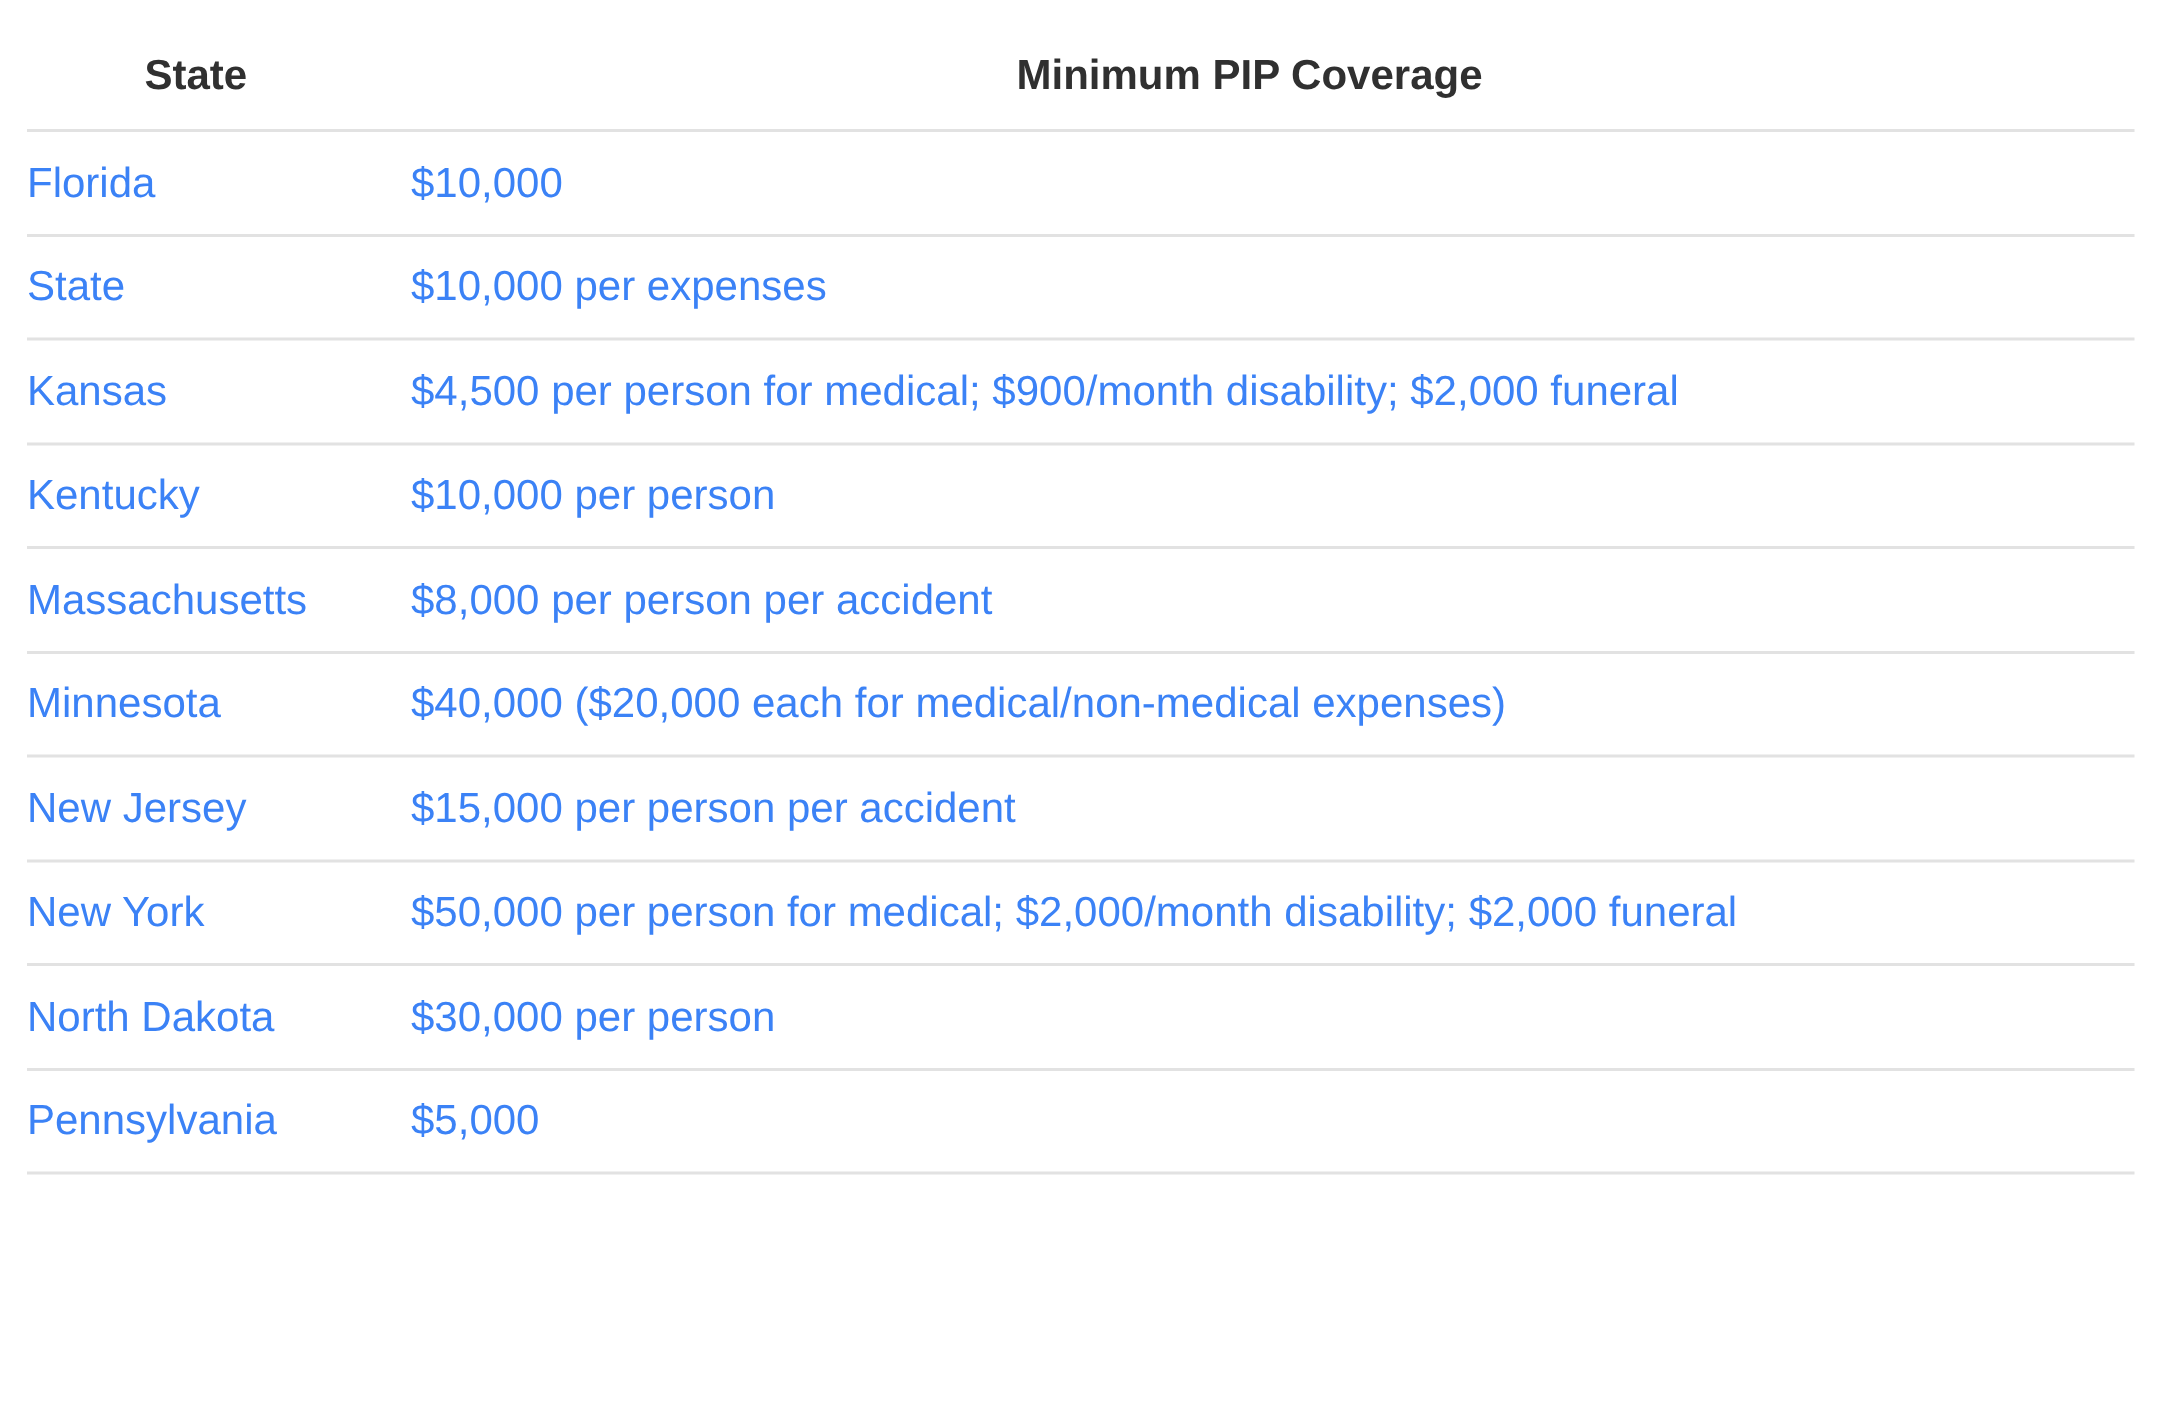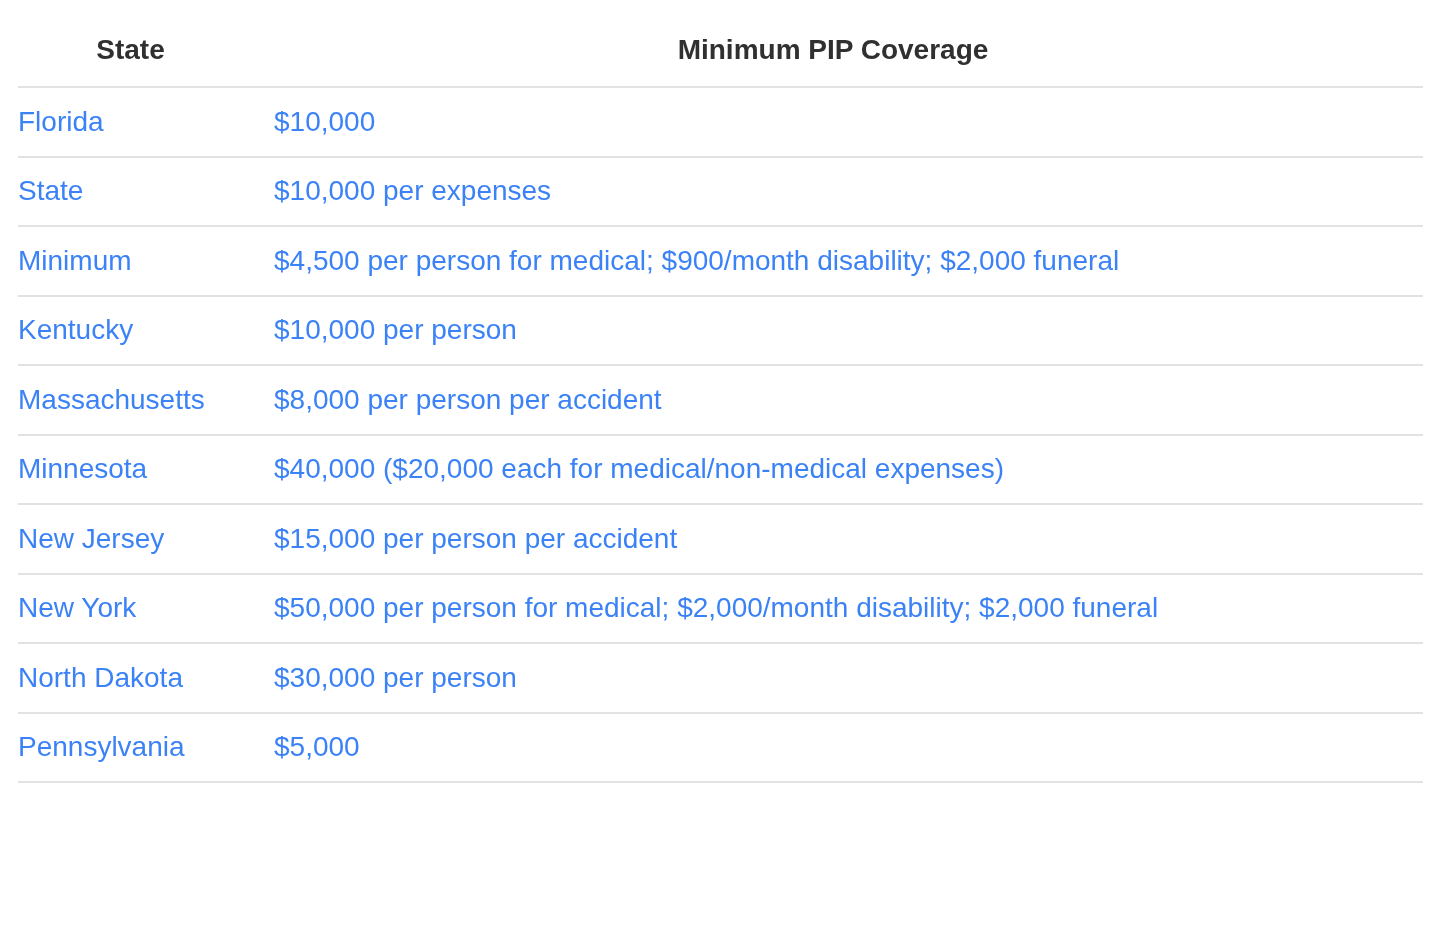--- a/index.html
+++ b/index.html
@@ -70,21 +70,21 @@
     <td>Florida</td>
     <td>$10,000</td>
   </tr>
 
   <tr>
     <td>State</td>
     <td>$10,000 per expenses</td>
   </tr>
 
   <tr>
-    <td>Minimum</td>
+    <td>Kansas</td>
     <td>$4,500 per person for medical; $900/month disability; $2,000 funeral</td>
   </tr>
 
   <tr>
     <td>Kentucky</td>
     <td>$10,000 per person</td>
   </tr>
 
   <tr>
     <td>Massachusetts</td>

